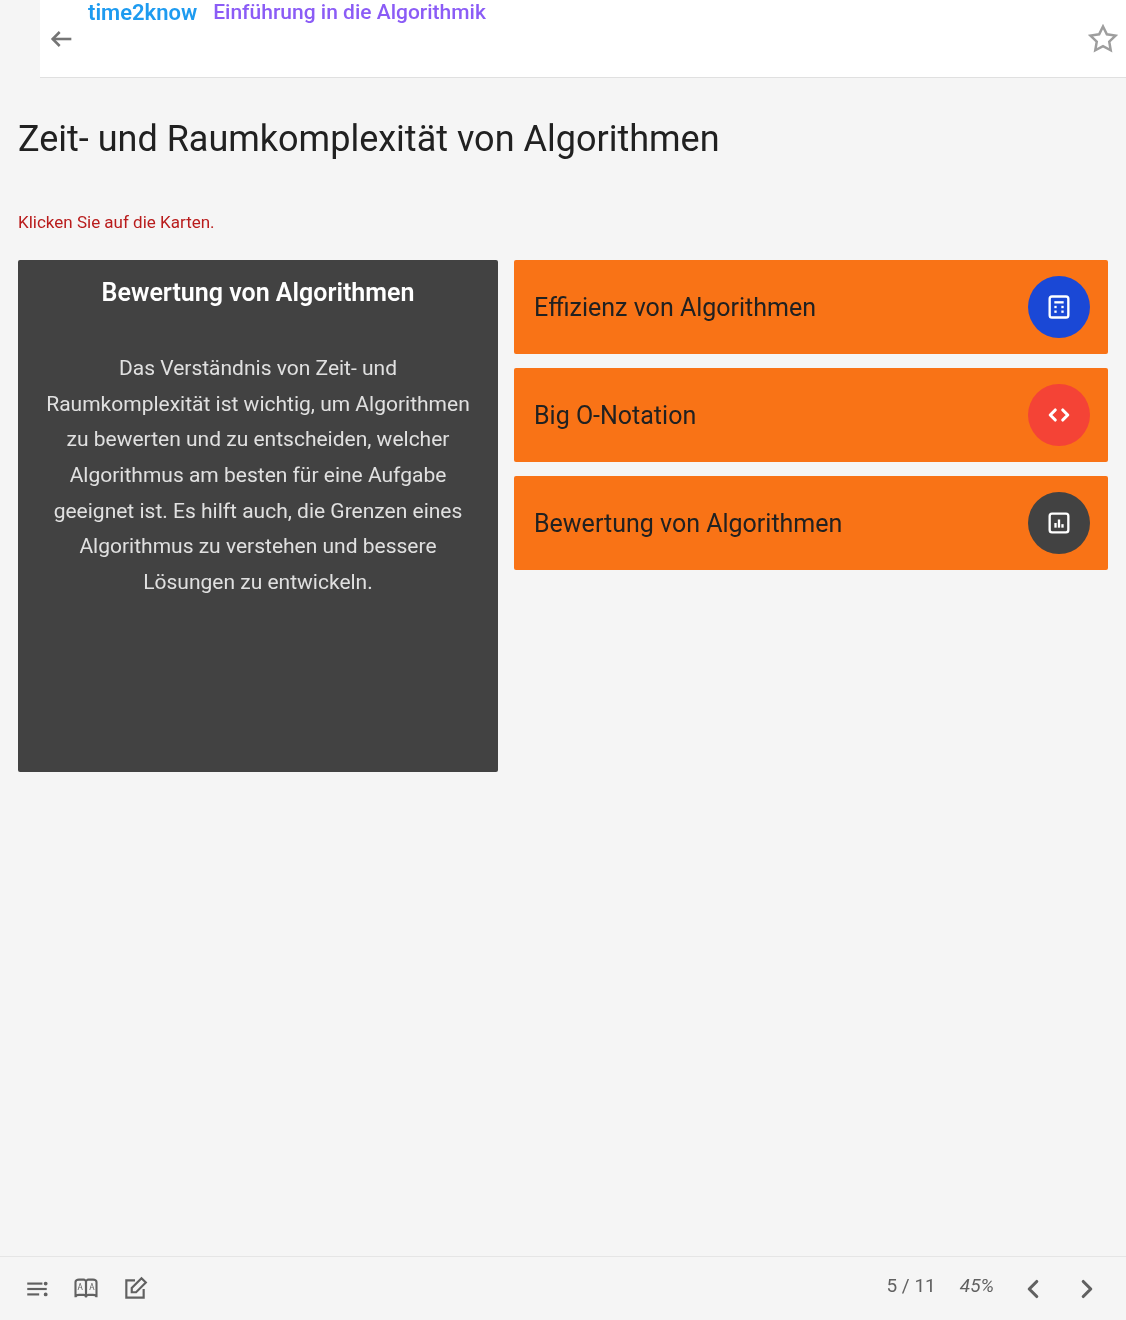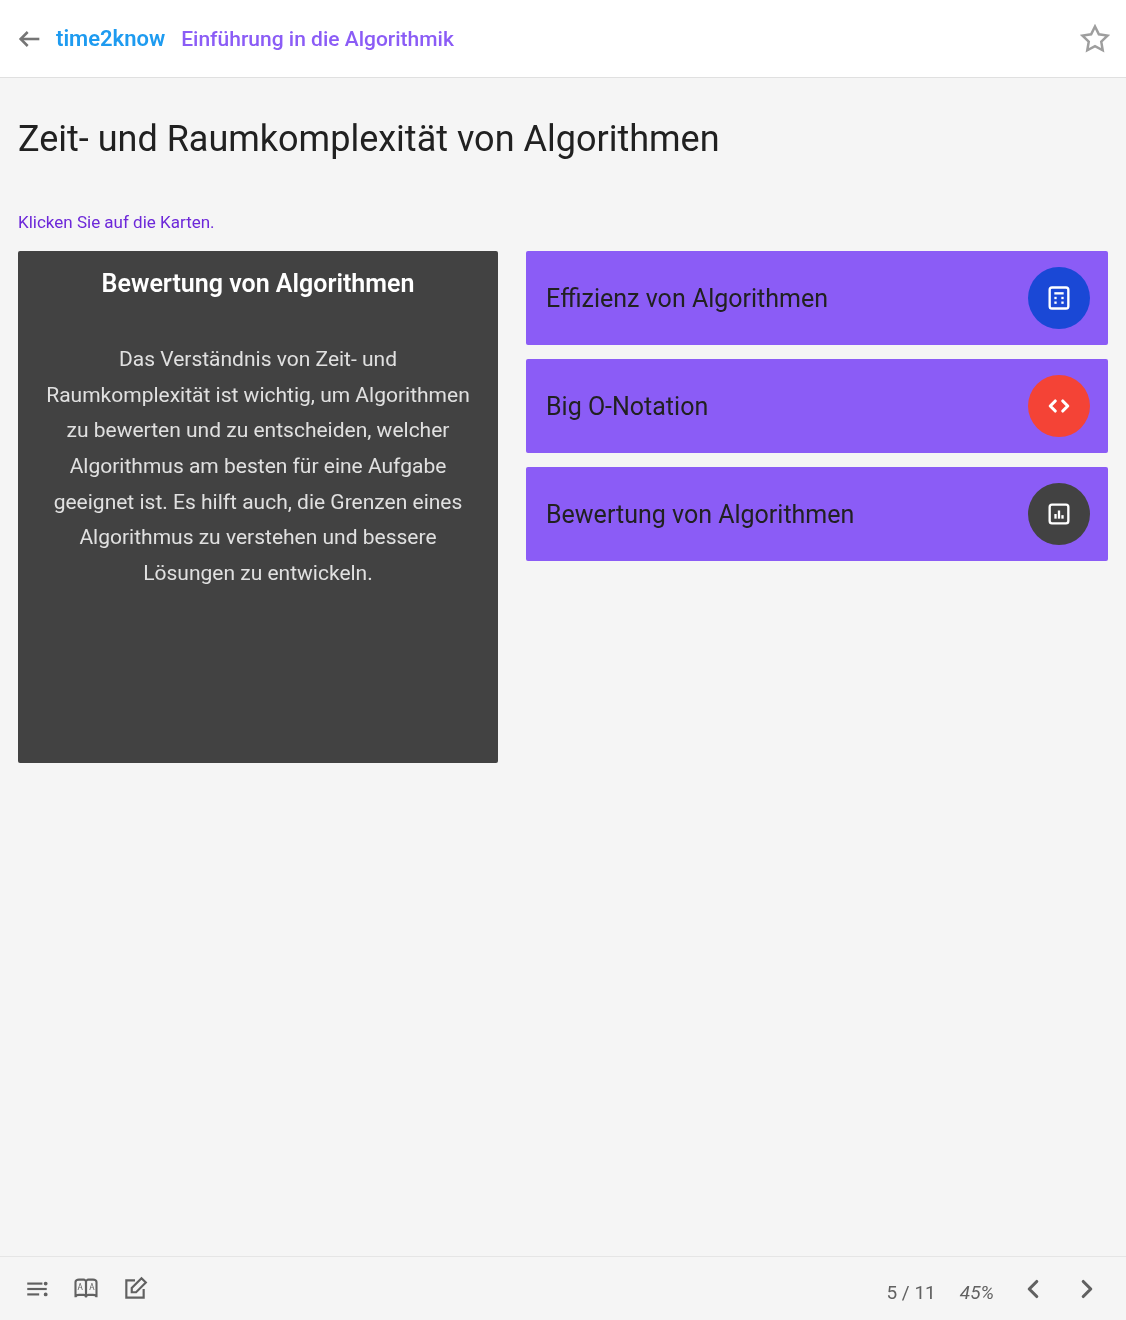--- a/index.html
+++ b/index.html
@@ -13,24 +13,24 @@
       width: 1126px;
       height: 1320px;
       display: flex;
       flex-direction: column;
       overflow: hidden;
     }
     .header {
       background: #ffffff;
       height: 78px;
       display: flex;
-      align-items: center;
-      padding: 0 16px;
+      padding: 0 8px;
       border-bottom: 1px solid #e0e0e0;
       flex-shrink: 0;
+      margin-left: 40px;
     }
     .back-arrow {
       color: #757575;
       cursor: pointer;
       margin-right: 12px;
       display: flex;
       align-items: center;
     }
     .brand {
       color: #1e9bf0;
@@ -56,26 +56,26 @@
       overflow: auto;
     }
     .page-title {
       font-size: 36px;
       font-weight: 400;
       color: #212121;
       margin-bottom: 52px;
     }
     .instruction {
       font-size: 17px;
-      color: #6d28d9;
-      margin-bottom: 19px;
+      color: #b91c1c;
+      margin-bottom: 28px;
     }
     .cards-container {
       display: flex;
-      gap: 28px;
+      gap: 16px;
     }
     .expanded-card {
       background: #424242;
       color: #fff;
       width: 480px;
       height: 512px;
       padding: 18px 26px;
       border-radius: 2px;
     }
     .expanded-card-title {
@@ -93,21 +93,21 @@
       word-break: break-word;
       margin-top: 44px;
     }
     .cards-list {
       flex: 1;
       display: flex;
       flex-direction: column;
       gap: 14px;
     }
     .card-item {
-      background: #8b5cf6;
+      background: #f97316;
       height: 94px;
       display: flex;
       align-items: center;
       justify-content: space-between;
       padding: 0 18px 0 20px;
       cursor: pointer;
       border-radius: 2px;
     }
     .card-label {
       font-size: 25px;
@@ -142,21 +142,21 @@
       flex: 1;
     }
     .footer-icon {
       color: #616161;
       cursor: pointer;
       display: flex;
       align-items: center;
     }
     .footer-right {
       display: flex;
-      align-items: flex-end;
+      align-items: flex-start;
       gap: 24px;
     }
     .page-indicator {
       font-size: 19px;
       color: #616161;
     }
     .progress {
       font-size: 19px;
       color: #616161;
       font-style: italic;

